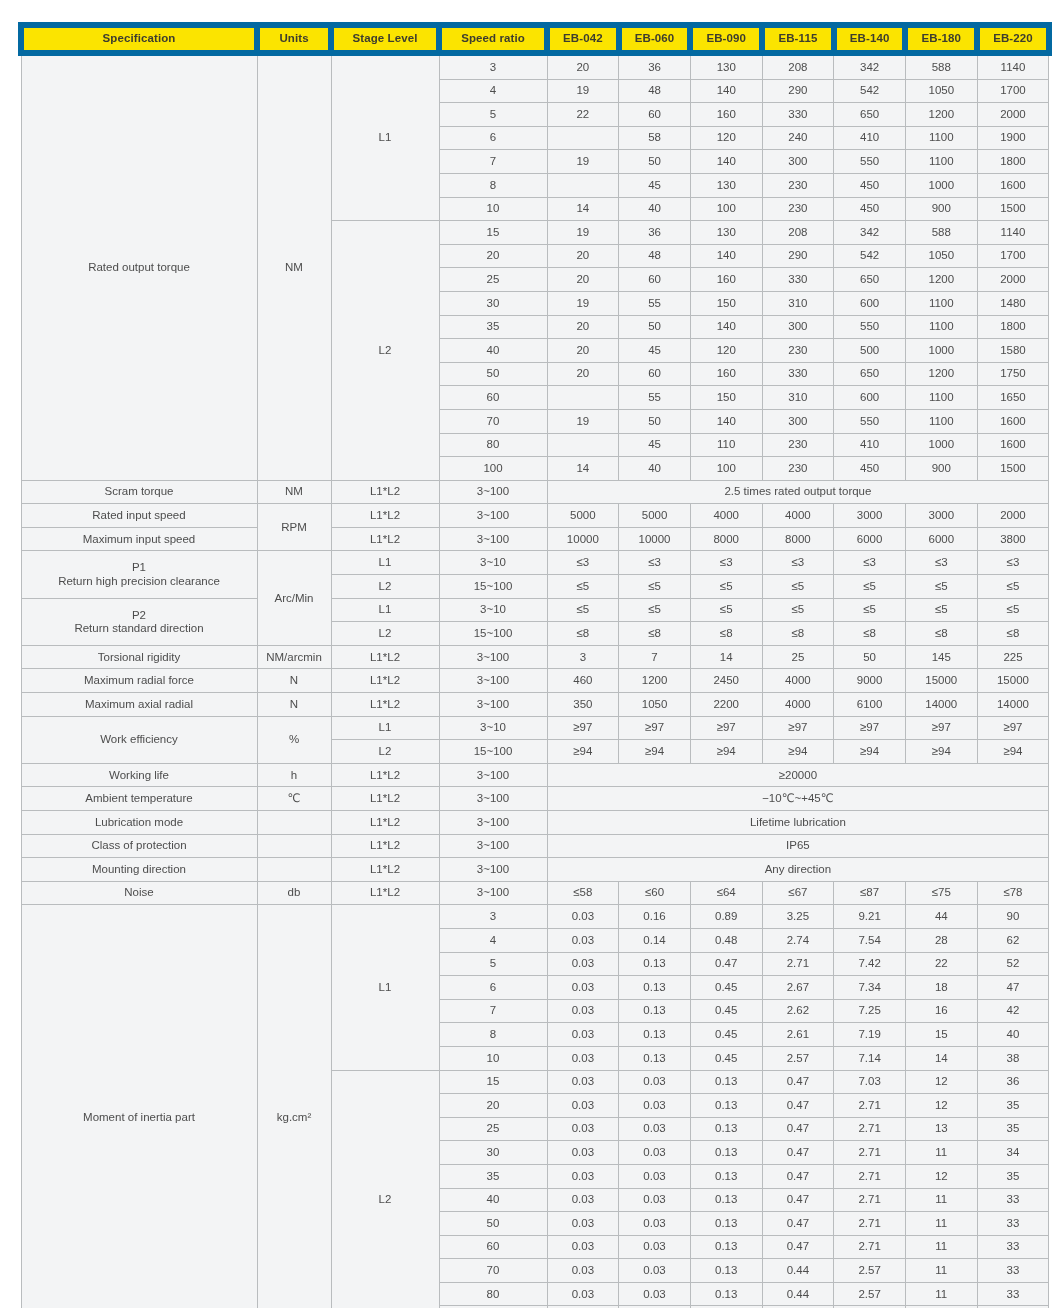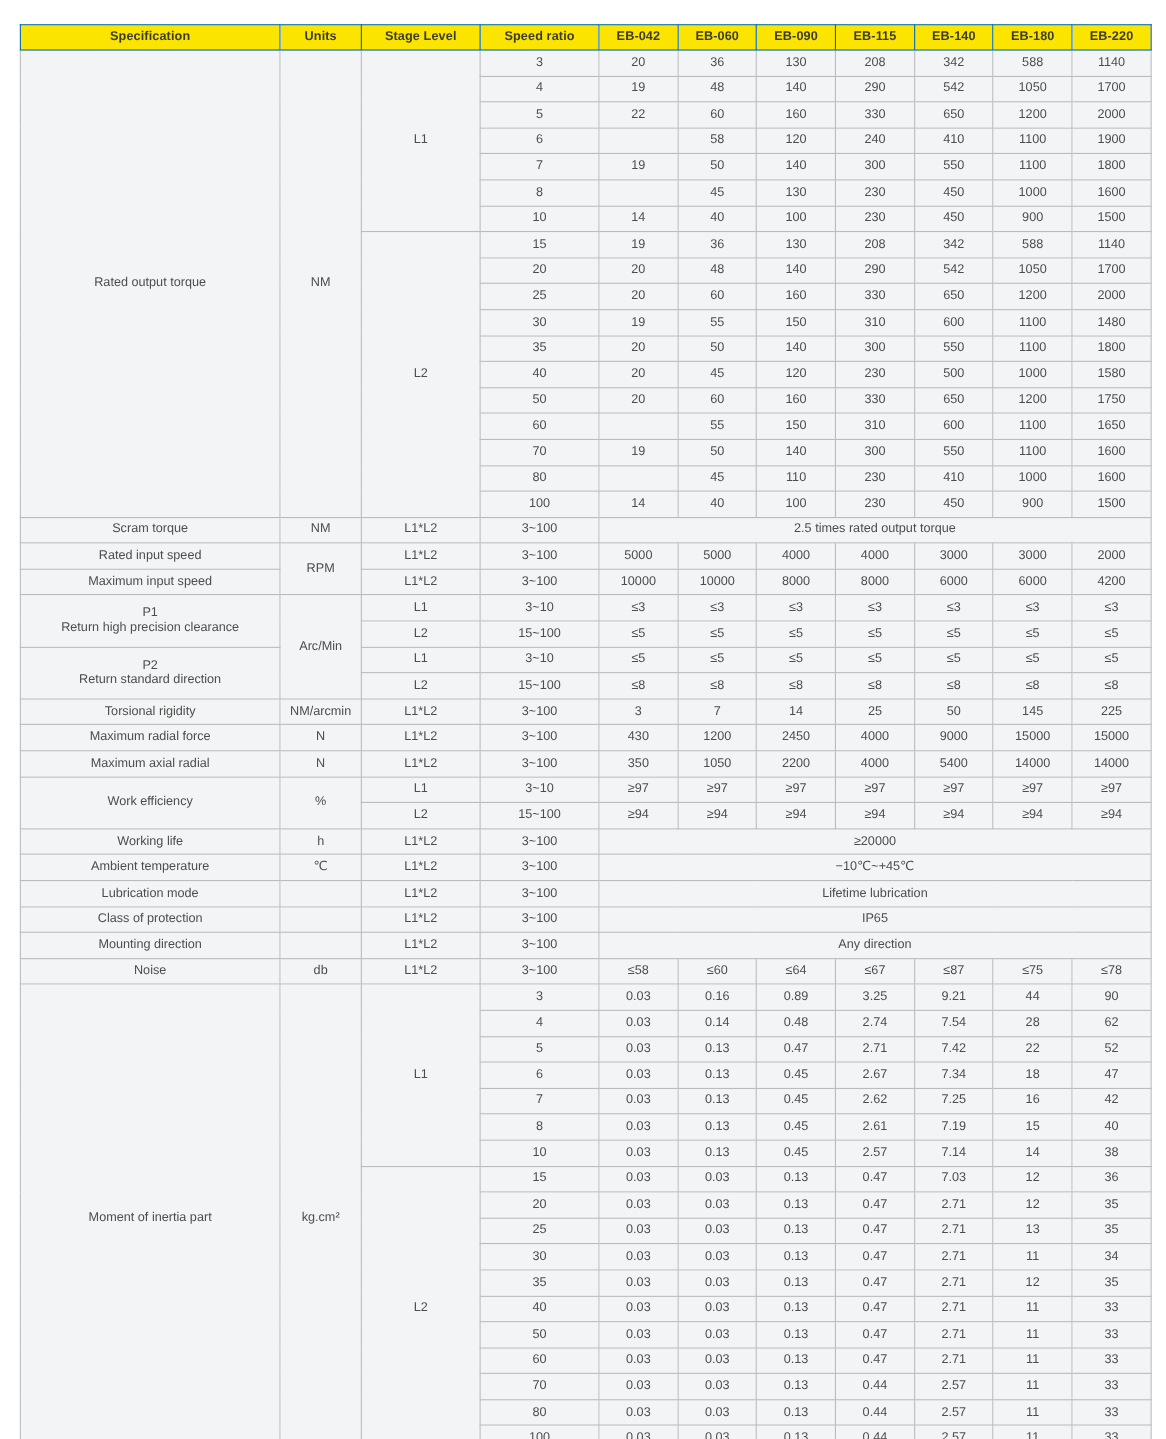--- a/index.html
+++ b/index.html
@@ -35,21 +35,21 @@
     background:#f3f4f5;
     overflow:hidden;
     white-space:nowrap;
   }
   table.spec thead th{
     background:#fbe400;
     color:#3d3d2e;
     font-weight:bold;
     font-size:11.5px;
     height:22px;
-    border:1px solid #0369a1;
+    border:6px solid #0369a1;
     letter-spacing:.1px;
   }
   td.span-note{ background:#f4f5f6; }
   col.c-spec{width:236px;}
   col.c-unit{width:74px;}
   col.c-stage{width:108px;}
   col.c-ratio{width:108px;}
   col.c-m{width:71.7px;}
 </style>
 </head>
@@ -293,21 +293,21 @@
         <tr>
           <td>Maximum input speed</td>
           <td>L1*L2</td>
           <td>3~100</td>
           <td>10000</td>
           <td>10000</td>
           <td>8000</td>
           <td>8000</td>
           <td>6000</td>
           <td>6000</td>
-          <td>4200</td>
+          <td>3800</td>
         </tr>
         <tr>
           <td rowspan="2"><span>P1</span><br><span>Return high precision clearance</span></td>
           <td rowspan="4">Arc/Min</td>
           <td>L1</td>
           <td>3~10</td>
           <td>≤3</td>
           <td>≤3</td>
           <td>≤3</td>
           <td>≤3</td>
@@ -360,38 +360,38 @@
           <td>25</td>
           <td>50</td>
           <td>145</td>
           <td>225</td>
         </tr>
         <tr>
           <td>Maximum radial force</td>
           <td>N</td>
           <td>L1*L2</td>
           <td>3~100</td>
-          <td>430</td>
+          <td>460</td>
           <td>1200</td>
           <td>2450</td>
           <td>4000</td>
           <td>9000</td>
           <td>15000</td>
           <td>15000</td>
         </tr>
         <tr>
           <td>Maximum axial radial</td>
           <td>N</td>
           <td>L1*L2</td>
           <td>3~100</td>
           <td>350</td>
           <td>1050</td>
           <td>2200</td>
           <td>4000</td>
-          <td>5400</td>
+          <td>6100</td>
           <td>14000</td>
           <td>14000</td>
         </tr>
         <tr>
           <td rowspan="2">Work efficiency</td>
           <td rowspan="2">%</td>
           <td>L1</td>
           <td>3~10</td>
           <td>≥97</td>
           <td>≥97</td>

